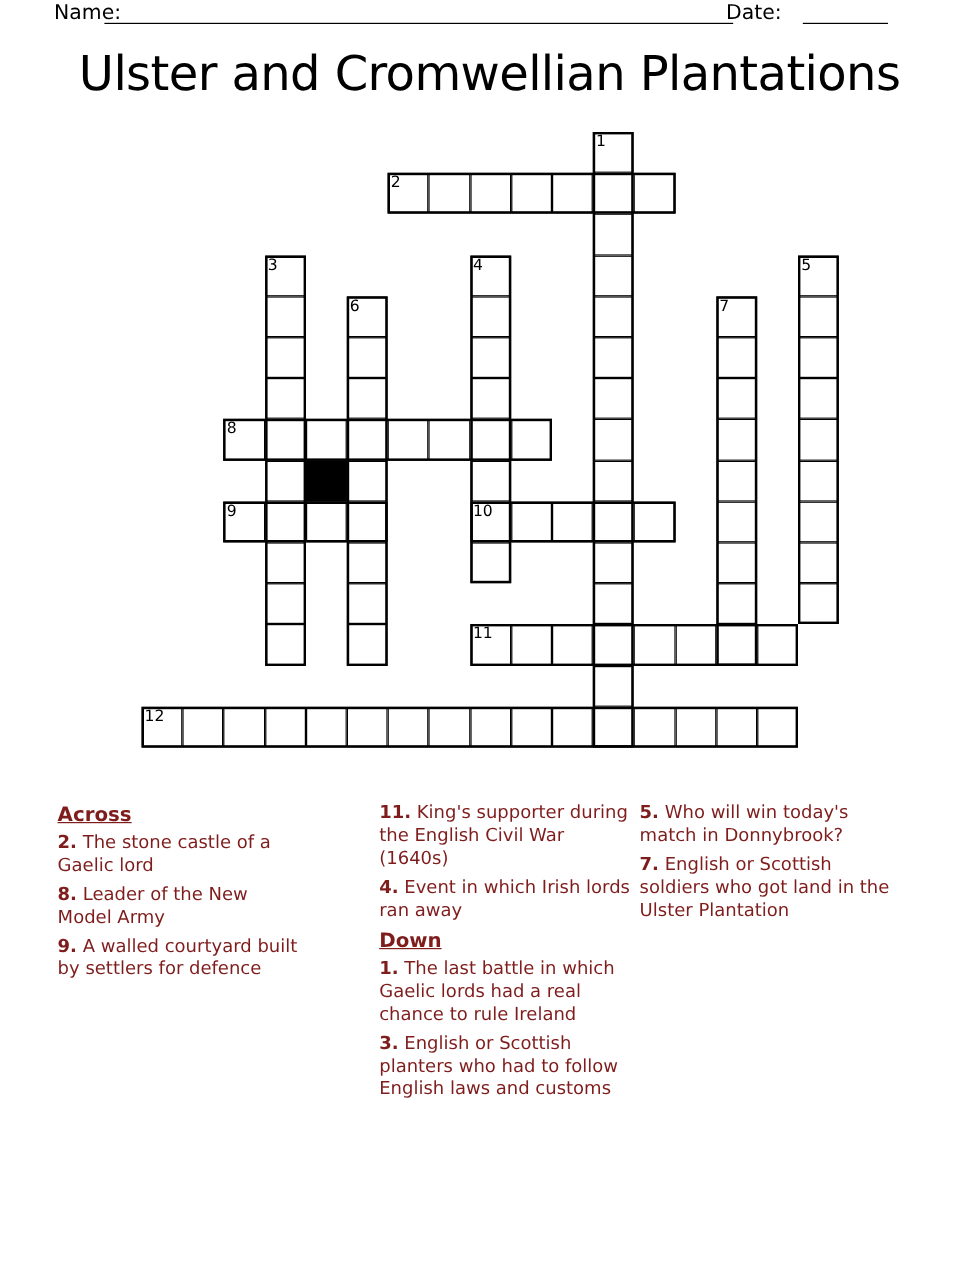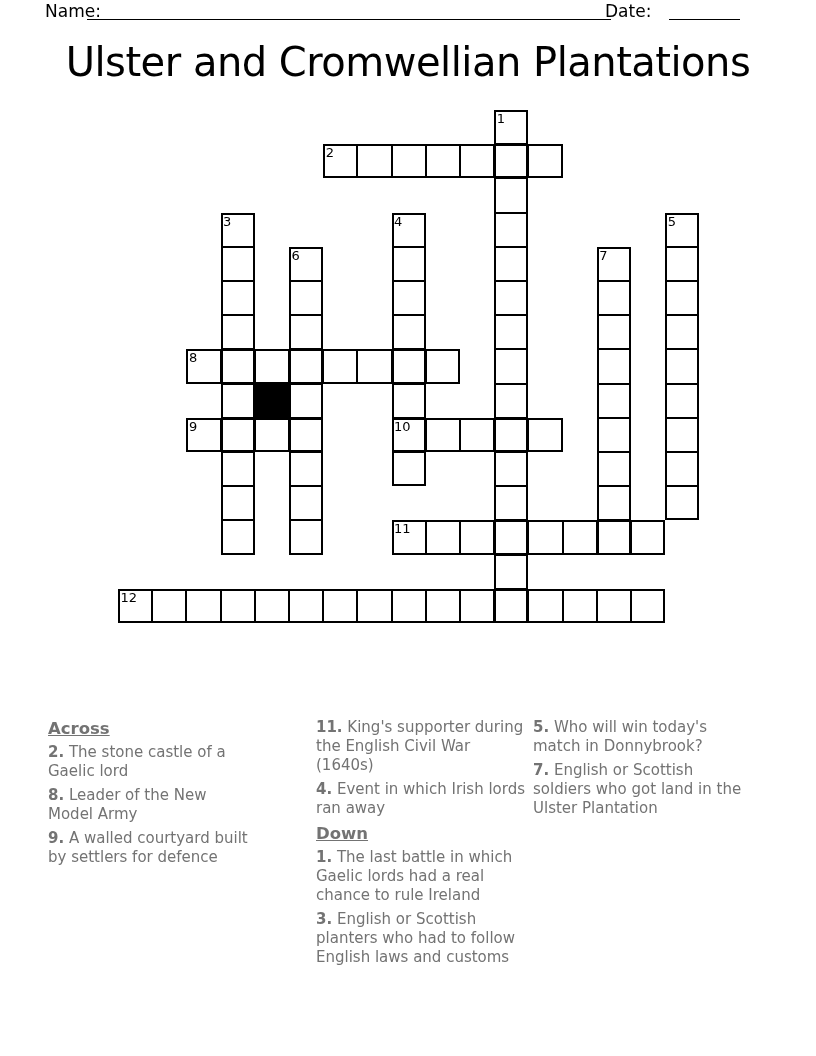--- a/index.html
+++ b/index.html
@@ -19,21 +19,21 @@
     position:absolute;top:36px;left:0;width:816px;text-align:center;
     font-size:40px;line-height:52px;font-weight:normal;margin:0;letter-spacing:-0.5px;
   }
   
   #grid{position:absolute;}
   .cell{position:absolute;background:#ffffff;border:1px solid #000;box-sizing:border-box;}
   .cell.black{background:#000000;}
   .word-outline{position:absolute;border:2px solid #000;box-sizing:border-box;pointer-events:none;background:transparent;}
   .cellnum{position:absolute;font-size:13px;line-height:13px;color:#000;pointer-events:none;}
   
-  .clue-col{position:absolute;top:718px;font-size:15px;line-height:19px;color:#737373;}
+  .clue-col{position:absolute;top:668px;font-size:15px;line-height:19px;color:#7f1d1d;}
   .clue-col.col-0{left:48px;width:208px;}
   .clue-col.col-1{left:292px;width:212px;margin-left:24px;}
   .clue-col.col-2{left:533px;width:216px;}
   .clue-heading{font-weight:bold;text-decoration:underline;font-size:16.5px;line-height:21px;margin:0 0 4px 0;}
   .clue{margin:0 0 5px 0;}
   .clue b{font-weight:bold;}
 </style>
 </head>
 <body>
 

